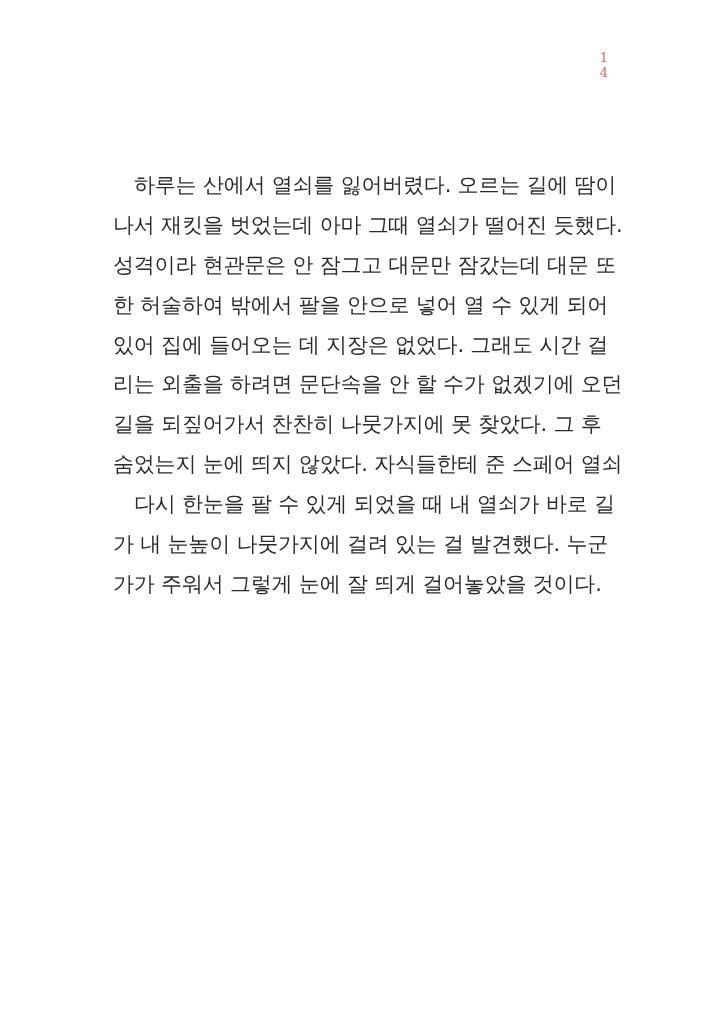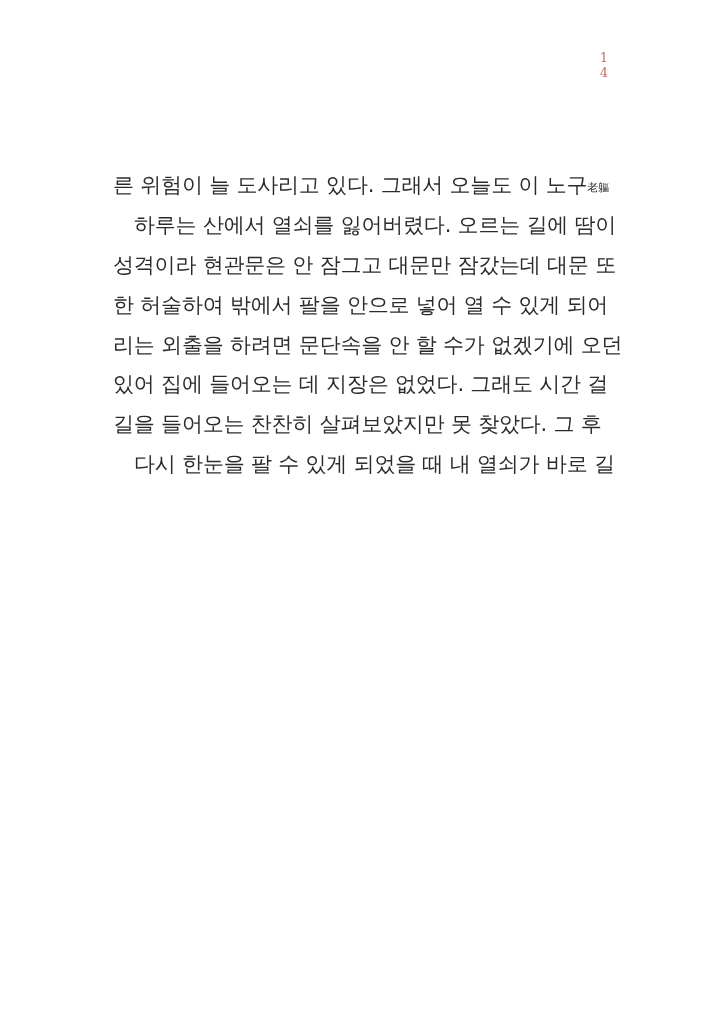--- a/index.html
+++ b/index.html
@@ -60,23 +60,26 @@
 </head>
 <body>
 
 <div class="page-number">
   <span>1</span>
   <span>4</span>
 </div>
 
 <div class="body-text">
 
-  <span class="line"><span>른 위험이 늘 도사리고 있다. 그래서 오늘도 이 노구</span><span class="hanja">老軀</span></span>
 
   <span class="line indent">하루는 산에서 열쇠를 잃어버렸다. 오르는 길에 땀이</span>
+  <span class="line">나서 재킷을 벗었는데 아마 그때 열쇠가 떨어진 듯했다.</span>
   <span class="line">성격이라 현관문은 안 잠그고 대문만 잠갔는데 대문 또</span>
   <span class="line">한 허술하여 밖에서 팔을 안으로 넣어 열 수 있게 되어</span>
+  <span class="line">있어 집에 들어오는 데 지장은 없었다. 그래도 시간 걸</span>
   <span class="line">리는 외출을 하려면 문단속을 안 할 수가 없겠기에 오던</span>
-  <span class="line">있어 집에 들어오는 데 지장은 없었다. 그래도 시간 걸</span>
-  <span class="line">길을 들어오는 찬찬히 살펴보았지만 못 찾았다. 그 후</span>
+  <span class="line">길을 되짚어가서 찬찬히 나뭇가지에 못 찾았다. 그 후</span>
+  <span class="line">숨었는지 눈에 띄지 않았다. 자식들한테 준 스페어 열쇠</span>
 
   <span class="line indent">다시 한눈을 팔 수 있게 되었을 때 내 열쇠가 바로 길</span>
+  <span class="line">가 내 눈높이 나뭇가지에 걸려 있는 걸 발견했다. 누군</span>
+  <span class="line">가가 주워서 그렇게 눈에 잘 띄게 걸어놓았을 것이다.</span>
 </div>
 
 </body></html>

